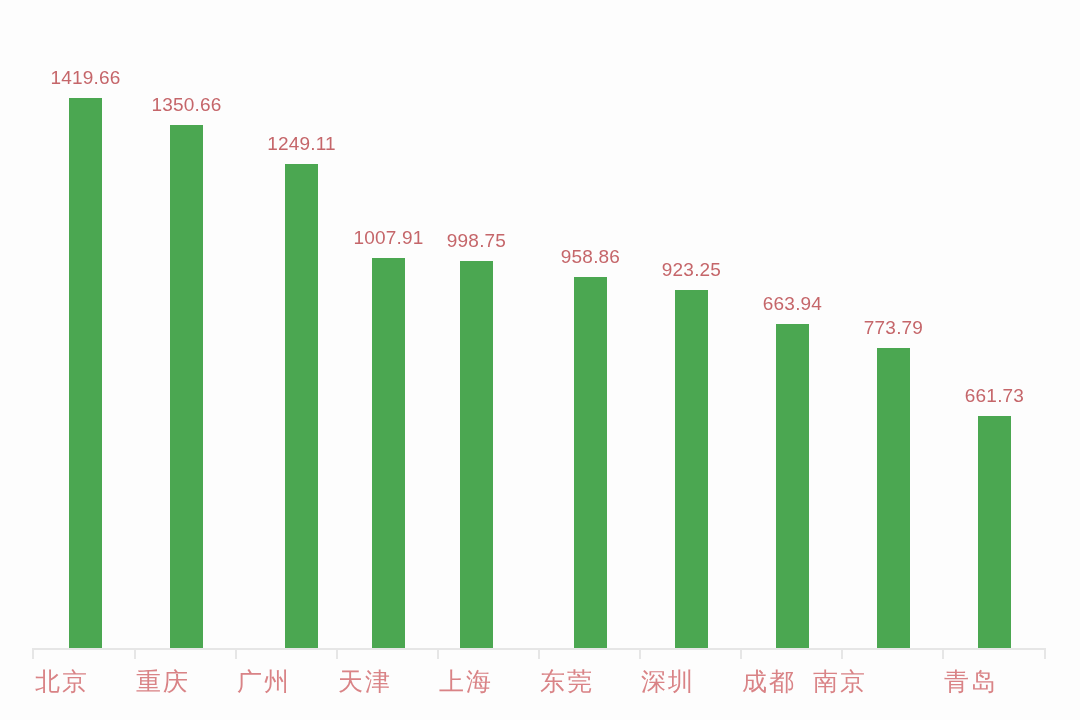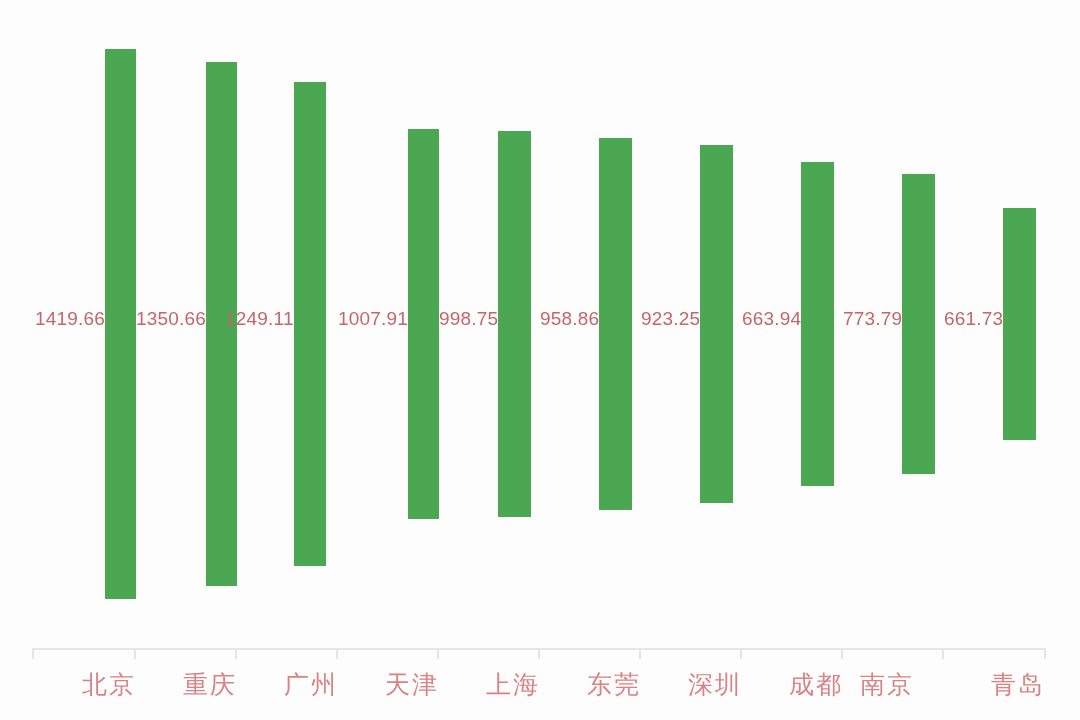--- a/index.html
+++ b/index.html
@@ -37,20 +37,22 @@
     height: 100%;
   }
 
   .bar-col {
     position: absolute;
     bottom: 0;
     left: 0;
     width: 101px;
     height: 100%;
     display: flex;
+    flex-direction: column;
+    justify-content: flex-end;
     align-items: center;
   }
 
   .bar-value {
     font-size: 19px;
     color: #c5666a;
     letter-spacing: 0.2px;
     line-height: 1;
     margin-bottom: 11px;
     white-space: nowrap;
@@ -85,25 +87,25 @@
     left: 0;
     top: 662px;
     width: 1080px;
     height: 58px;
   }
 
   .cat-label {
     position: absolute;
     top: 0;
     width: 101px;
-    text-align: right;
+    text-align: left;
     font-size: 25px;
     line-height: 44px;
     color: #d98386;
-    font-family: Liberation Sans, sans-serif;
+    font-family: Liberation Mono, monospace;
     letter-spacing: 2px;
     white-space: nowrap;
   }
 </style>
 </head>
 <body>
 
 <div id="chart-root">
 
   <div id="plot-area">
@@ -115,35 +117,35 @@
       </div>
     </div>
 
     <div class="bar-group" style="left:136px">
       <div class="bar-col">
         <div class="bar-value">1350.66</div>
         <div class="bar-rect" style="height: 523.3px;"></div>
       </div>
     </div>
 
-    <div class="bar-group" style="left:225px">
+    <div class="bar-group" style="left:251px">
       <div class="bar-col">
         <div class="bar-value">1249.11</div>
         <div class="bar-rect" style="height: 483.9px;"></div>
       </div>
     </div>
 
     <div class="bar-group" style="left:338px">
       <div class="bar-col">
         <div class="bar-value">1007.91</div>
         <div class="bar-rect" style="height: 390.5px;"></div>
       </div>
     </div>
 
-    <div class="bar-group" style="left:439px">
+    <div class="bar-group" style="left:426px">
       <div class="bar-col">
         <div class="bar-value">998.75</div>
         <div class="bar-rect" style="height: 386.9px;"></div>
       </div>
     </div>
 
     <div class="bar-group" style="left:540px">
       <div class="bar-col">
         <div class="bar-value">958.86</div>
         <div class="bar-rect" style="height: 371.5px;"></div>

